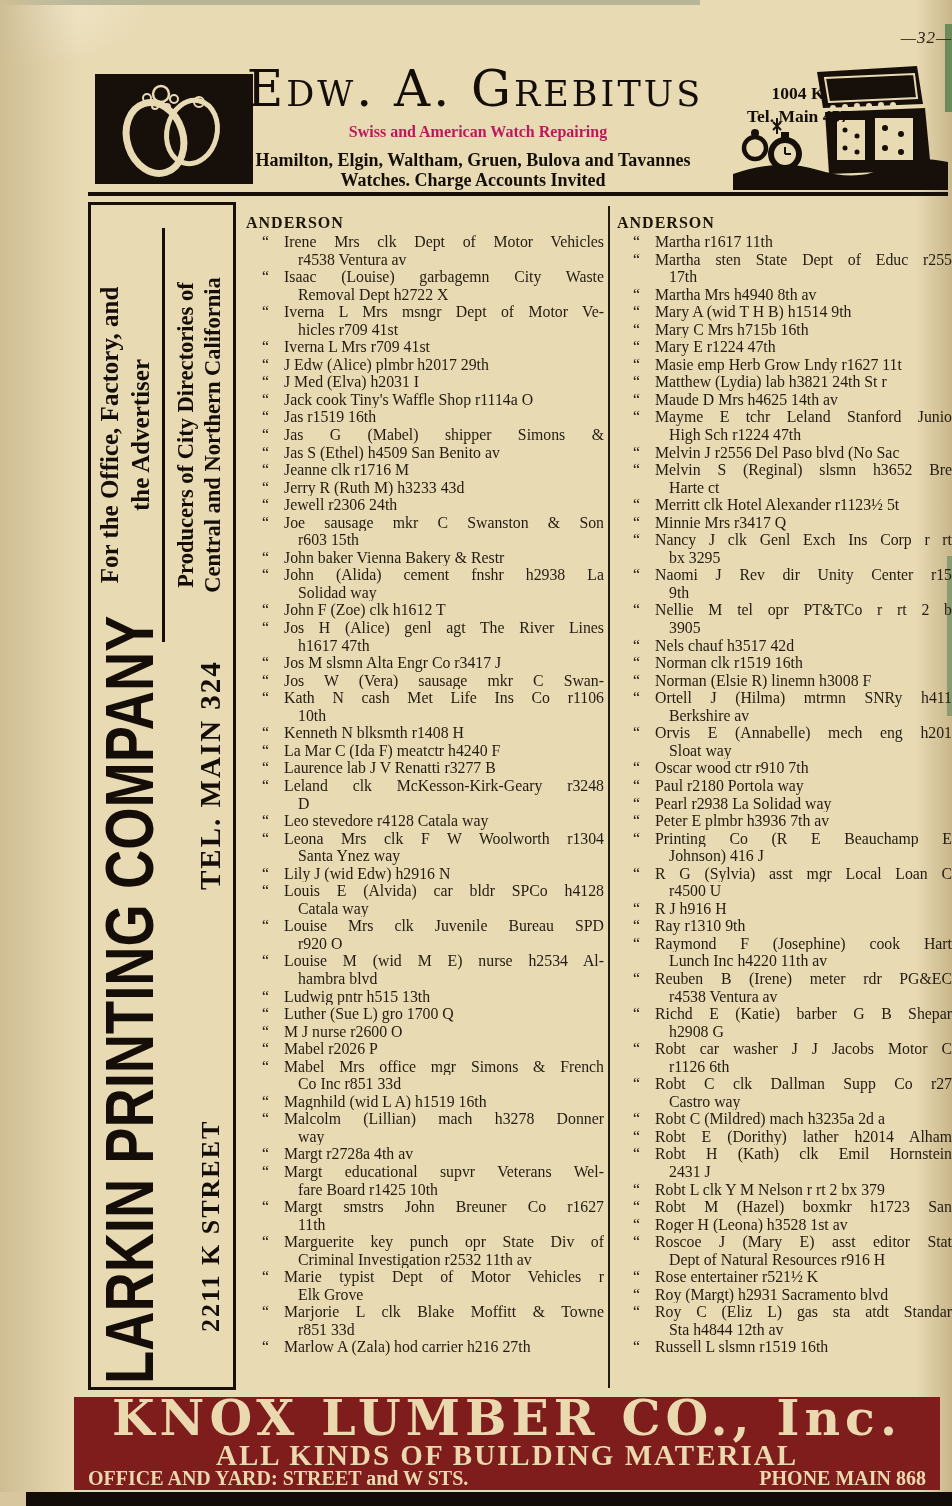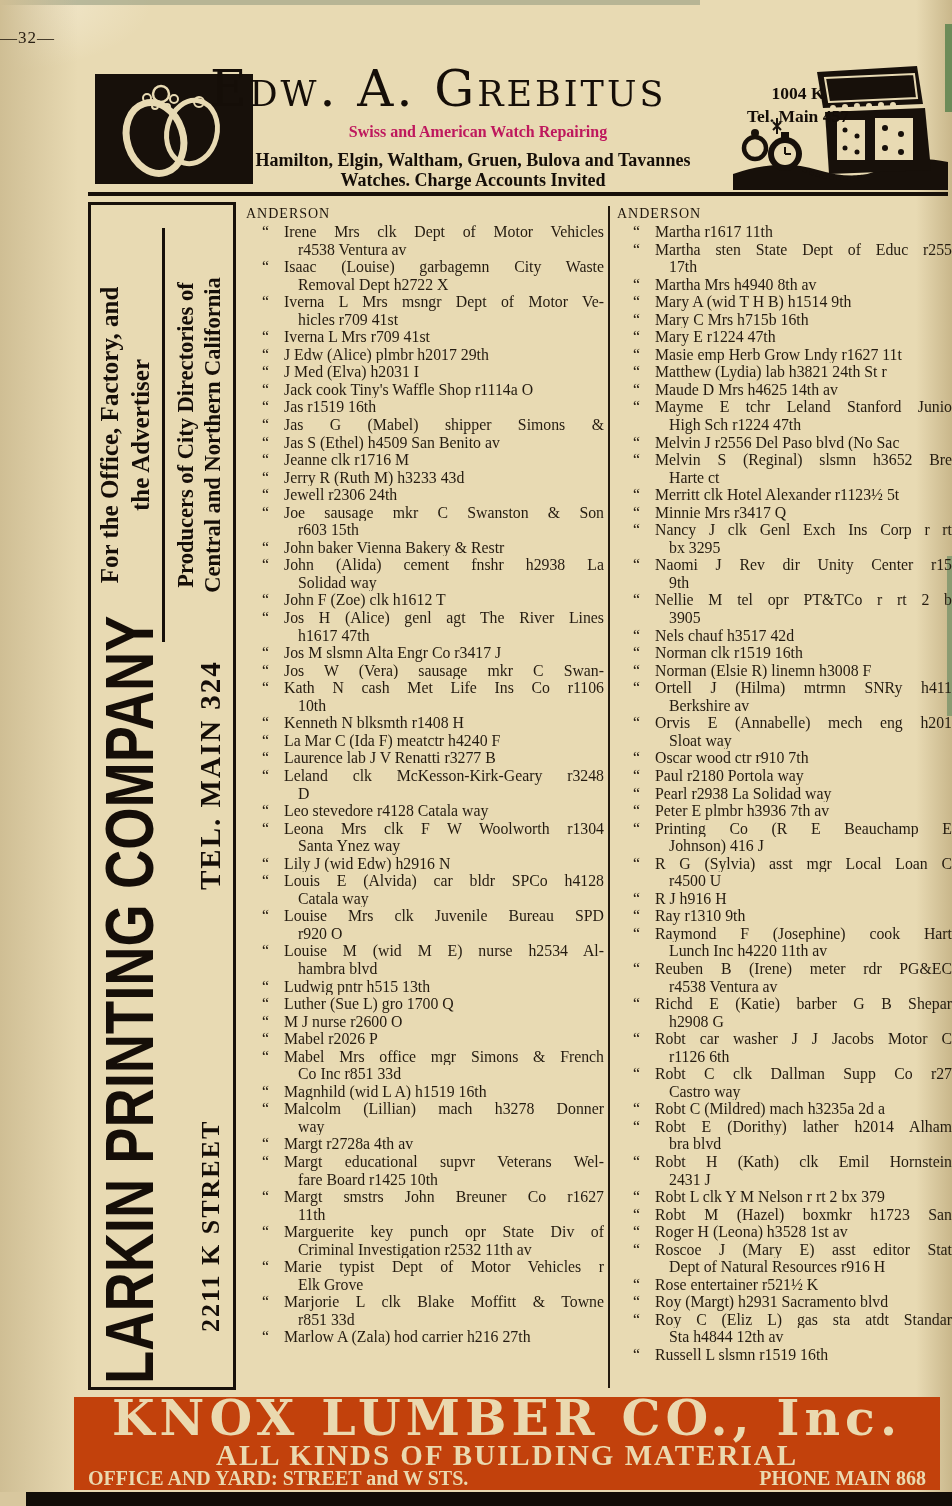--- a/index.html
+++ b/index.html
@@ -12,26 +12,26 @@
   
   .edge-left{left:0;top:0;width:78px;height:100%;background:linear-gradient(90deg,#cfbe94,rgba(207,190,148,0));}
   .edge-right{right:0;top:0;width:36px;height:100%;background:linear-gradient(270deg,#c9b78b,rgba(201,183,139,0));}
   .corner-tl{left:0;top:0;width:150px;height:70px;background:radial-gradient(ellipse at 0 0,#f4ebd2,rgba(244,235,210,0) 72%);}
   .green-top{left:0;top:0;width:700px;height:5px;background:#8e977c;opacity:.55;}
   .green-top-right{right:0;top:24px;width:7px;height:88px;background:#6d8b58;}
   .green-mid-right{right:0;top:556px;width:5px;height:160px;background:#7a936a;opacity:.8;}
   .bottom-strip{left:0;top:1492px;width:952px;height:14px;background:#120d08;}
   .bottom-strip-gap{left:0;top:1492px;width:26px;height:14px;background:#d8c79e;}
 
-  .page-num{top:28px;left:0;width:952px;text-align:left;font-size:17px;letter-spacing:1px;color:#2a2014;}
+  .page-num{top:28px;left:0;width:952px;text-align:right;font-size:17px;letter-spacing:1px;color:#2a2014;font-style:italic;}
 
   
   .grebitus{left:88px;top:58px;width:860px;height:134px;}
   .rings-box{position:absolute;left:7px;top:16px;width:158px;height:110px;background:#17100a;}
-  .greb-title{position:absolute;left:122px;top:4px;width:530px;text-align:left;
+  .greb-title{position:absolute;left:122px;top:4px;width:530px;text-align:center;
     font-family:"DejaVu Serif",serif;font-variant-caps:small-caps;font-size:50px;line-height:54px;
     letter-spacing:3px;color:#150e08;}
   .greb-phone{position:absolute;left:645px;top:24px;width:130px;text-align:center;font-weight:bold;
     font-size:17.5px;line-height:23px;color:#150e08;z-index:3;}
   .greb-tagline{position:absolute;left:140px;top:60px;width:500px;text-align:center;font-weight:bold;
     font-size:16px;line-height:28px;color:#be185d;}
   .greb-brands{position:absolute;left:118px;top:92px;width:534px;text-align:center;font-weight:bold;
     font-size:18px;line-height:20px;color:#150e08;}
   .greb-watches{position:absolute;left:180px;top:112px;width:410px;text-align:center;font-weight:bold;
     font-size:18px;line-height:20px;color:#150e08;}
@@ -51,30 +51,30 @@
   .larkin-producers{position:absolute;left:744px;top:80px;width:414px;text-align:center;
     font-weight:bold;font-size:22.5px;line-height:27px;}
   .larkin-tel{position:absolute;left:496px;top:102px;font-size:29px;font-weight:bold;letter-spacing:2px;}
   .larkin-addr{position:absolute;left:54px;top:104px;font-size:26px;font-weight:bold;letter-spacing:2px;}
 
   
   .col{overflow:hidden;}
   .col-left{left:246px;top:206px;width:358px;height:1182px;}
   .col-right{left:617px;top:206px;width:335px;height:1182px;}
   .col-rule{left:608px;top:206px;width:2px;height:1182px;background:#241b10;}
-  .col h3{margin:0 0 1px 0;font-size:14px;letter-spacing:1px;font-weight:normal;color:#1d150c;}
+  .col h3{margin:8px 0 1px 0;font-size:16px;letter-spacing:1px;font-weight:bold;color:#1d150c;}
   .entry{margin:0;}
   .eline{position:relative;padding-left:38px;font-size:15.8px;line-height:17.55px;
     white-space:nowrap;overflow:hidden;color:#241b10;}
   .eline.cont{padding-left:52px;}
   .eline.just{text-align:justify;text-align-last:justify;}
   .ditto{position:absolute;left:16px;top:0;}
 
   
-  .knox{left:74px;top:1397px;width:866px;height:93px;background:#c2410c;color:#ead9af;
+  .knox{left:74px;top:1397px;width:866px;height:93px;background:#7f1d1d;color:#ead9af;
     text-align:center;overflow:hidden;}
   .knox-title{font-family:"DejaVu Serif",serif;font-weight:bold;font-size:49px;line-height:49px;
     letter-spacing:5px;margin-top:-3px;}
   .knox-tag{font-weight:bold;font-size:29px;line-height:25px;letter-spacing:2px;}
   .knox-bottom{display:flex;justify-content:space-between;padding:0 14px;font-weight:bold;
     font-size:20px;line-height:21px;}
 </style>
 </head>
 <body>
 
@@ -440,21 +440,20 @@
       </div>
       <div class="entry">
         <div class="eline just"><span class="ditto">“</span>Robt C clk Dallman Supp Co r27</div>
         <div class="eline cont">Castro way</div>
       </div>
       <div class="entry">
         <div class="eline"><span class="ditto">“</span>Robt C (Mildred) mach h3235a 2d a</div>
       </div>
       <div class="entry">
         <div class="eline just"><span class="ditto">“</span>Robt E (Dorithy) lather h2014 Alham</div>
-        <div class="eline cont">bra blvd</div>
       </div>
       <div class="entry">
         <div class="eline just"><span class="ditto">“</span>Robt H (Kath) clk Emil Hornstein</div>
         <div class="eline cont">2431 J</div>
       </div>
       <div class="entry">
         <div class="eline"><span class="ditto">“</span>Robt L clk Y M Nelson r rt 2 bx 379</div>
       </div>
       <div class="entry">
         <div class="eline just"><span class="ditto">“</span>Robt M (Hazel) boxmkr h1723 San</div>

